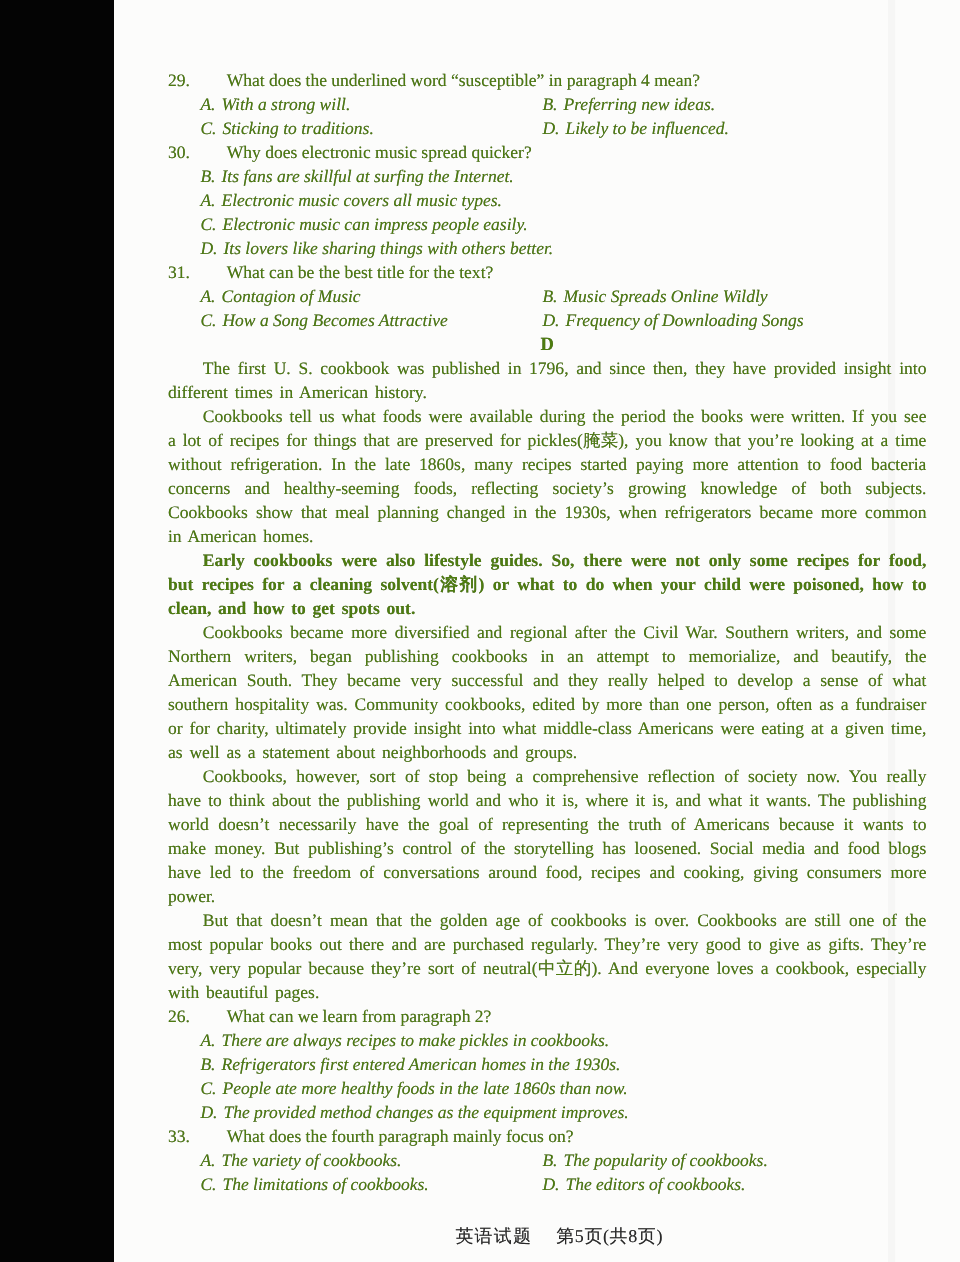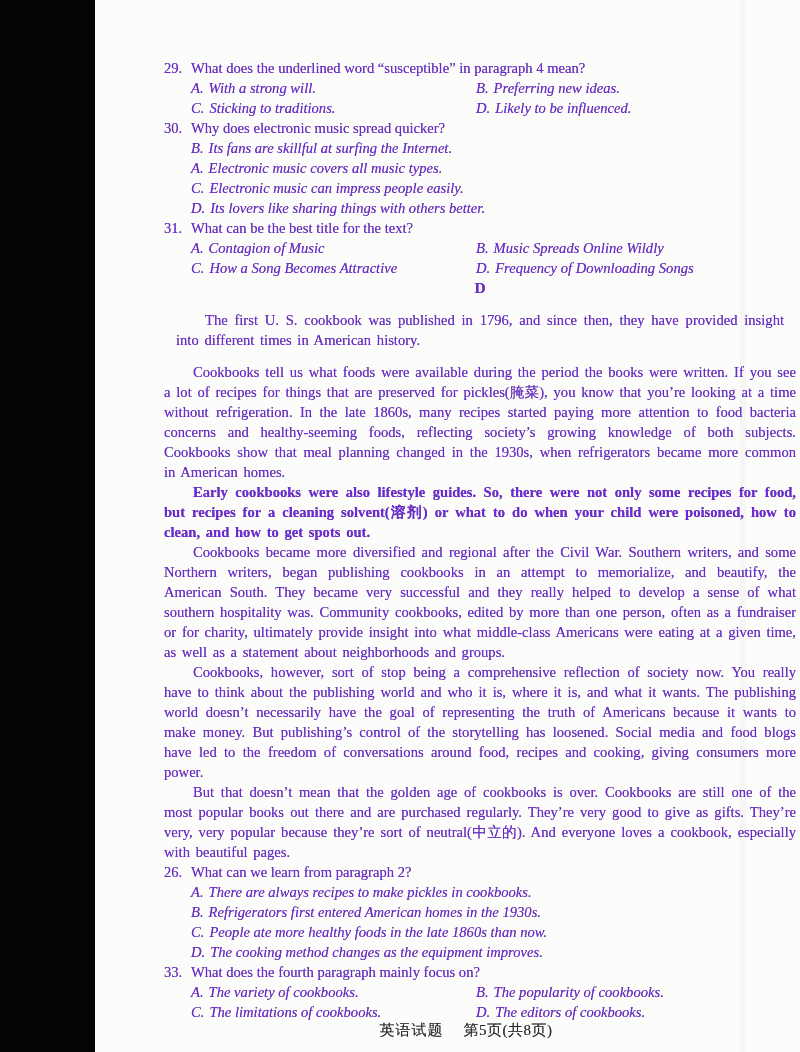--- a/index.html
+++ b/index.html
@@ -5,27 +5,27 @@
   html,body{margin:0;padding:0;}
   body{
     width:800px;height:1052px;position:relative;overflow:hidden;
     background:#ffffff;
     font-family:"Liberation Serif","DejaVu Serif",serif;
   }
   .black-strip{position:absolute;left:0;top:0;width:95px;height:1052px;background:#040404;}
   .paper{position:absolute;left:95px;top:0;width:705px;height:1052px;background:#fcfcfb;}
   .scan-streak{position:absolute;top:0;width:6px;height:1052px;background:#8a8a8a;opacity:0.05;}
   .content{
-    position:absolute;left:164px;top:58px;width:632px;
-    font-size:14.6px;line-height:20px;color:#6d28d9;
+    position:absolute;left:140px;top:58px;width:632px;
+    font-size:14.6px;line-height:20px;color:#4d7c0f;
     text-shadow:0 0 0.4px rgba(20,20,20,0.55);
   }
   .q-line{display:flex;}
   .q-num{flex:0 0 27px;}
-  .q-text{flex:1;}
+  .q-text{flex:1;margin-left:22px;}
   .q-opts{padding-left:27px;}
   .opt-row{display:flex;}
   .opt{display:block;font-style:italic;}
   .opt.col1{flex:0 0 285px;}
   .opt.col2{flex:1;}
   .opt-label{margin-right:5px;}
   .section-label{text-align:center;font-weight:bold;font-size:15.5px;}
   .para{
     text-align:justify;text-justify:inter-word;
     text-indent:29px;word-spacing:0.14em;
@@ -98,21 +98,21 @@
       </div>
       <div class="opt-row">
         <span class="opt col1"><span class="opt-label">C.</span><span>How a Song Becomes Attractive</span></span>
         <span class="opt col2"><span class="opt-label">D.</span><span>Frequency of Downloading Songs</span></span>
       </div>
     </div>
   </div>
 
   <div class="section-label">D</div>
   <div class="passage">
-    <p class="para" style="margin:12px;">The first U. S. cookbook was published in 1796, and since then, they have provided insight into different times in American history.</p>
+    <p class="para" style="margin:0;">The first U. S. cookbook was published in 1796, and since then, they have provided insight into different times in American history.</p>
     <p class="para" style="margin:0;">Cookbooks tell us what foods were available during the period the books were written. If you see a lot of recipes for things that are preserved for pickles(腌菜), you know that you’re looking at a time without refrigeration. In the late 1860s, many recipes started paying more attention to food bacteria concerns and healthy-seeming foods, reflecting society’s growing knowledge of both subjects. Cookbooks show that meal planning changed in the 1930s, when refrigerators became more common in American homes.</p>
     <p class="para" style="margin:0;font-weight:bold;">Early cookbooks were also lifestyle guides. So, there were not only some recipes for food, but recipes for a cleaning solvent(溶剂) or what to do when your child were poisoned, how to clean, and how to get spots out.</p>
     <p class="para" style="margin:0;">Cookbooks became more diversified and regional after the Civil War. Southern writers, and some Northern writers, began publishing cookbooks in an attempt to memorialize, and beautify, the American South. They became very successful and they really helped to develop a sense of what southern hospitality was. Community cookbooks, edited by more than one person, often as a fundraiser or for charity, ultimately provide insight into what middle-class Americans were eating at a given time, as well as a statement about neighborhoods and groups.</p>
     <p class="para" style="margin:0;">Cookbooks, however, sort of stop being a comprehensive reflection of society now. You really have to think about the publishing world and who it is, where it is, and what it wants. The publishing world doesn’t necessarily have the goal of representing the truth of Americans because it wants to make money. But publishing’s control of the storytelling has loosened. Social media and food blogs have led to the freedom of conversations around food, recipes and cooking, giving consumers more power.</p>
     <p class="para" style="margin:0;">But that doesn’t mean that the golden age of cookbooks is over. Cookbooks are still one of the most popular books out there and are purchased regularly. They’re very good to give as gifts. They’re very, very popular because they’re sort of neutral(中立的). And everyone loves a cookbook, especially with beautiful pages.</p>
   </div>
 
   <div class="question">
     <div class="q-line">
       <span class="q-num">26.</span>
@@ -122,21 +122,21 @@
       <div class="opt-row">
           <span class="opt"><span class="opt-label">A.</span><span>There are always recipes to make pickles in cookbooks.</span></span>
         </div>
       <div class="opt-row">
           <span class="opt"><span class="opt-label">B.</span><span>Refrigerators first entered American homes in the 1930s.</span></span>
         </div>
       <div class="opt-row">
           <span class="opt"><span class="opt-label">C.</span><span>People ate more healthy foods in the late 1860s than now.</span></span>
         </div>
       <div class="opt-row">
-          <span class="opt"><span class="opt-label">D.</span><span>The cooking method changes as the equipment improves.</span></span>
+          <span class="opt"><span class="opt-label">D.</span><span>The provided method changes as the equipment improves.</span></span>
         </div>
     </div>
   </div>
 
   <div class="question">
     <div class="q-line">
       <span class="q-num">33.</span>
       <span class="q-text">What does the fourth paragraph mainly focus on?</span>
     </div>
     <div class="q-opts">

